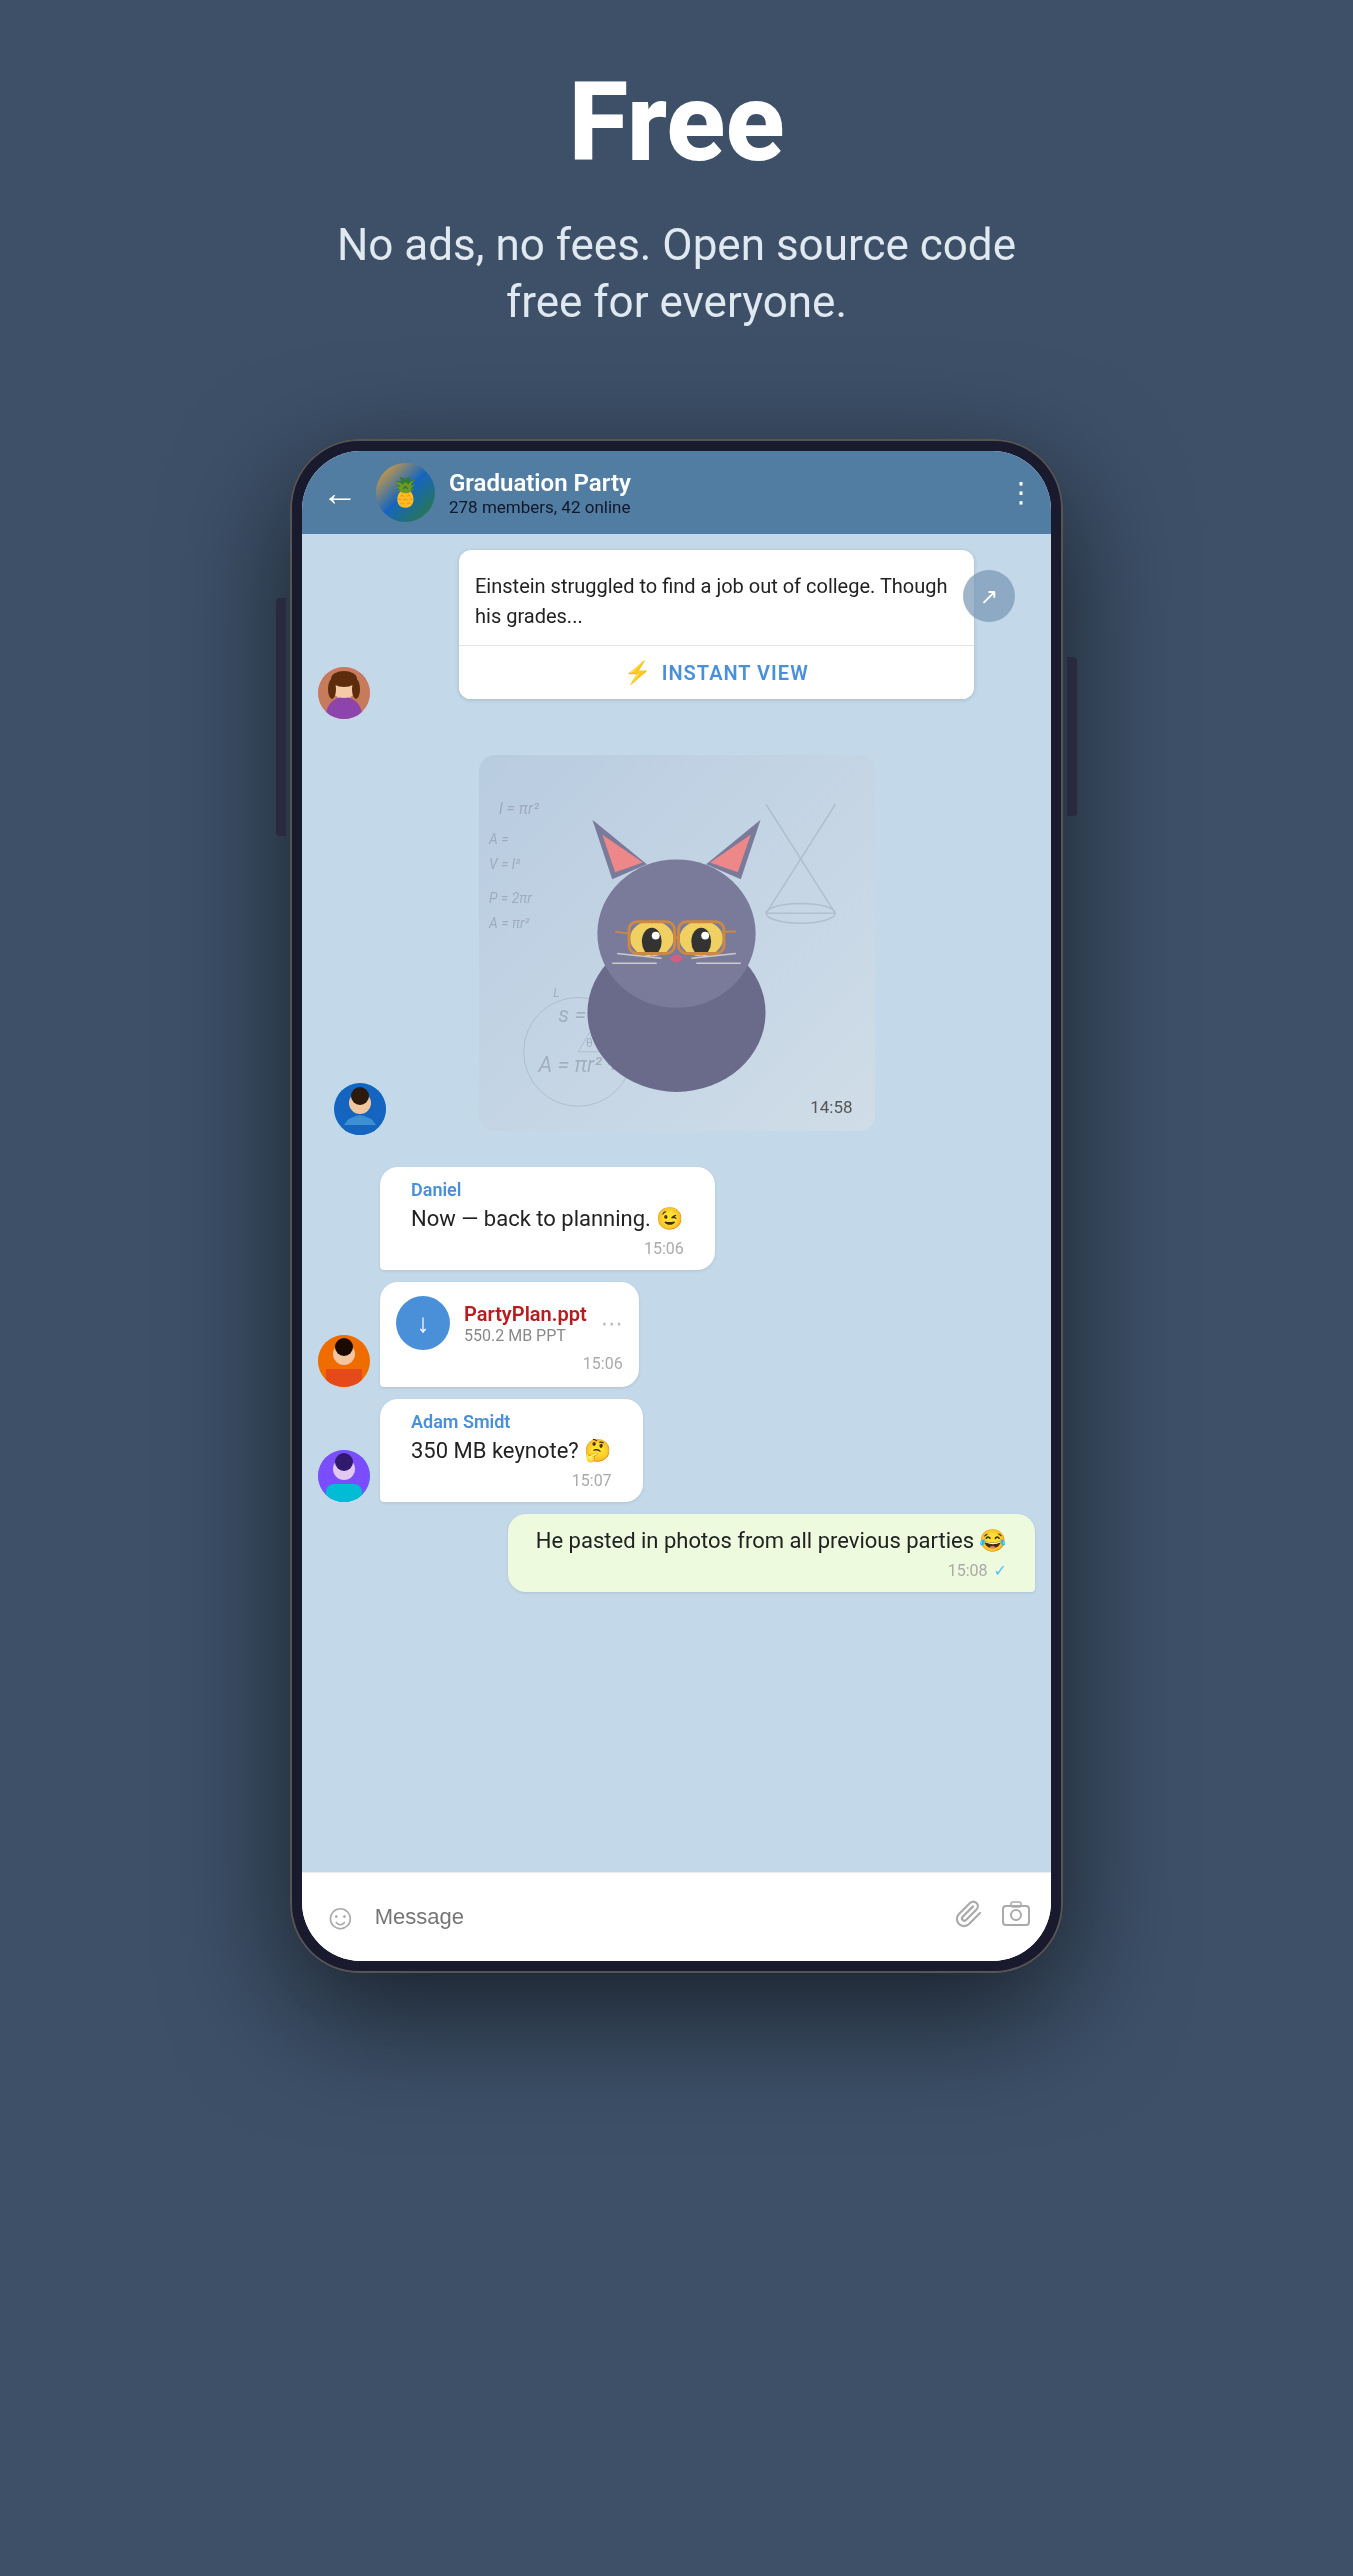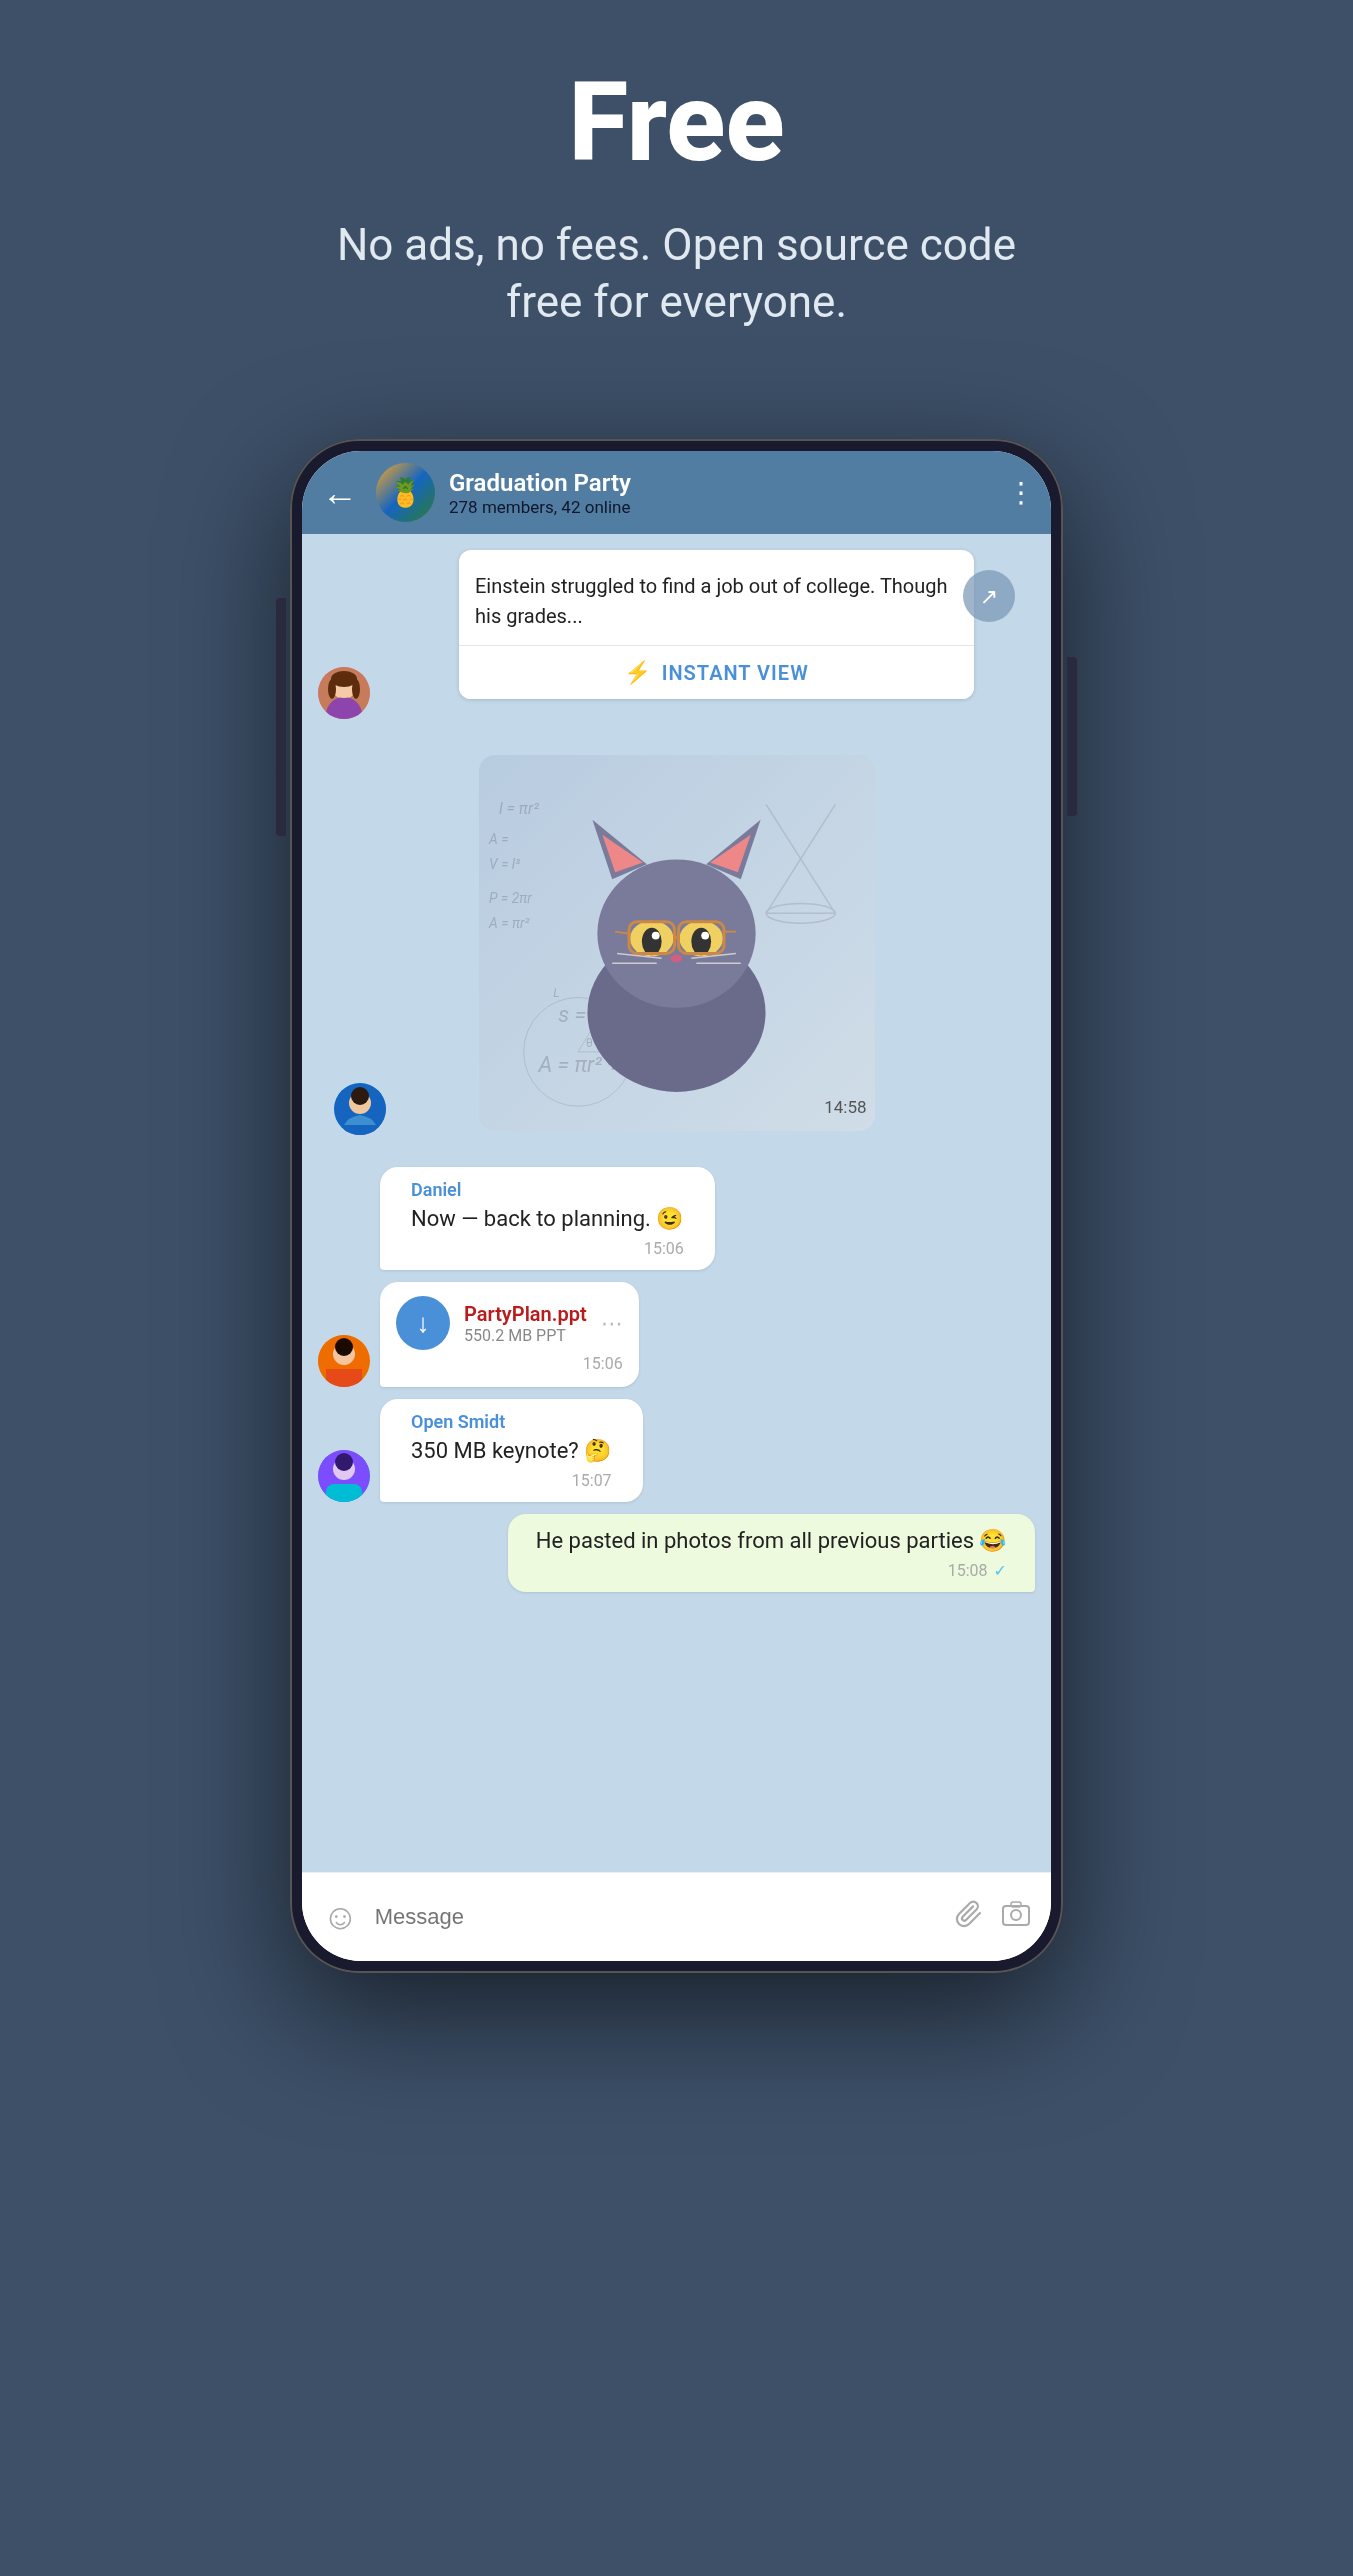--- a/index.html
+++ b/index.html
@@ -489,21 +489,21 @@
               <line x1="188" y1="148" x2="200" y2="148" stroke="#c84" stroke-width="2"></line>
 
               <ellipse cx="140" cy="175" rx="6" ry="4" fill="#d06080"></ellipse>
 
               <line x1="80" y1="170" x2="125" y2="175" stroke="#ccc" stroke-width="1.5"></line>
               <line x1="75" y1="180" x2="120" y2="180" stroke="#ccc" stroke-width="1.5"></line>
               <line x1="155" y1="175" x2="200" y2="170" stroke="#ccc" stroke-width="1.5"></line>
               <line x1="160" y1="180" x2="205" y2="180" stroke="#ccc" stroke-width="1.5"></line>
             </svg>
           </div>
-          <div class="sticker-time" style="position:absolute;bottom:14px;right:8px;">14:58</div>
+          <div class="sticker-time" style="position:absolute;bottom:14px;right:22px;">14:58</div>
         </div>
 
         <div style="position:absolute;left:16px;bottom:16px;">
           <div class="sender-avatar avatar-boy1">
             <svg width="52" height="52" viewBox="0 0 52 52">
               <circle cx="26" cy="26" r="26" fill="#1565c0"></circle>
               <circle cx="26" cy="20" r="11" fill="#f0c8a0"></circle>
               <rect x="10" y="34" width="32" height="20" rx="8" fill="#1565c0"></rect>
               <circle cx="26" cy="13" r="9" fill="#2c1a0e"></circle>
 
@@ -552,21 +552,21 @@
       <div class="message-row">
         <div class="sender-avatar avatar-boy3">
           <svg width="52" height="52" viewBox="0 0 52 52">
             <circle cx="26" cy="26" r="26" fill="#7c4dff"></circle>
             <circle cx="26" cy="19" r="11" fill="#e0c8f0"></circle>
             <rect x="8" y="34" width="36" height="20" rx="8" fill="#00bcd4"></rect>
             <circle cx="26" cy="12" r="9" fill="#311a6e"></circle>
           </svg>
         </div>
         <div class="bubble-white">
-          <div class="sender-name">Open Smidt</div>
+          <div class="sender-name">Adam Smidt</div>
           <div class="msg-text">350 MB keynote? 🤔</div>
           <div class="msg-meta">
             <span class="msg-time">15:07</span>
           </div>
         </div>
       </div>
 
       <div style="display:flex; justify-content:flex-end; margin-top:8px;">
         <div class="bubble-green">
           <div class="msg-text">He pasted in photos from all previous parties 😂</div>

